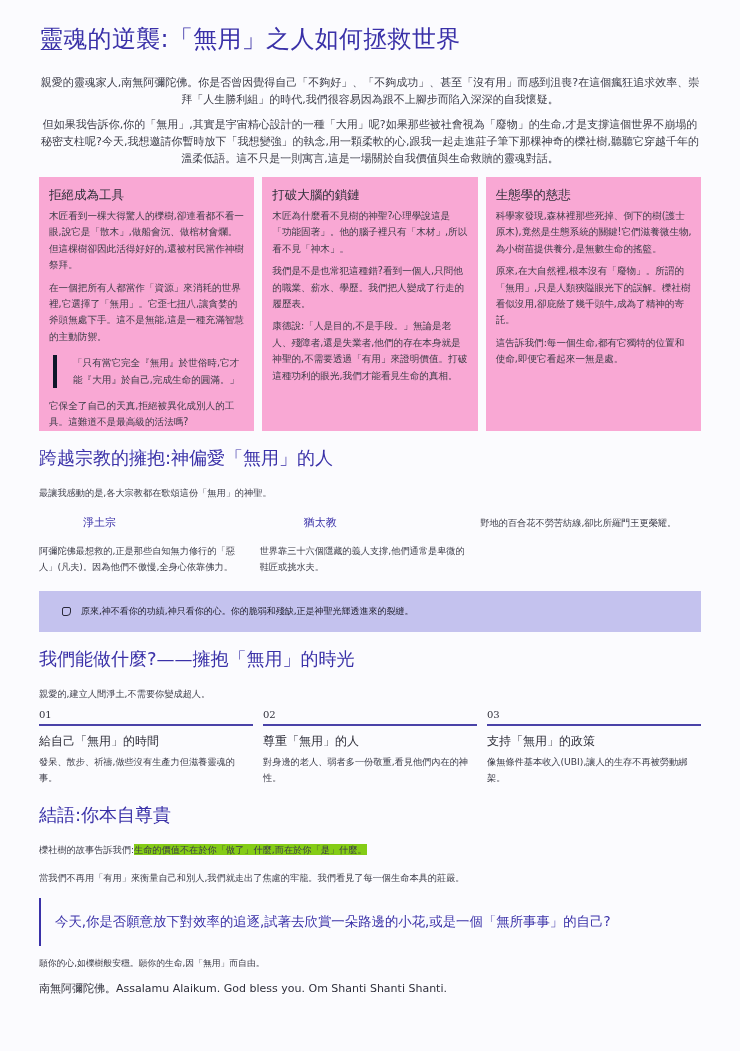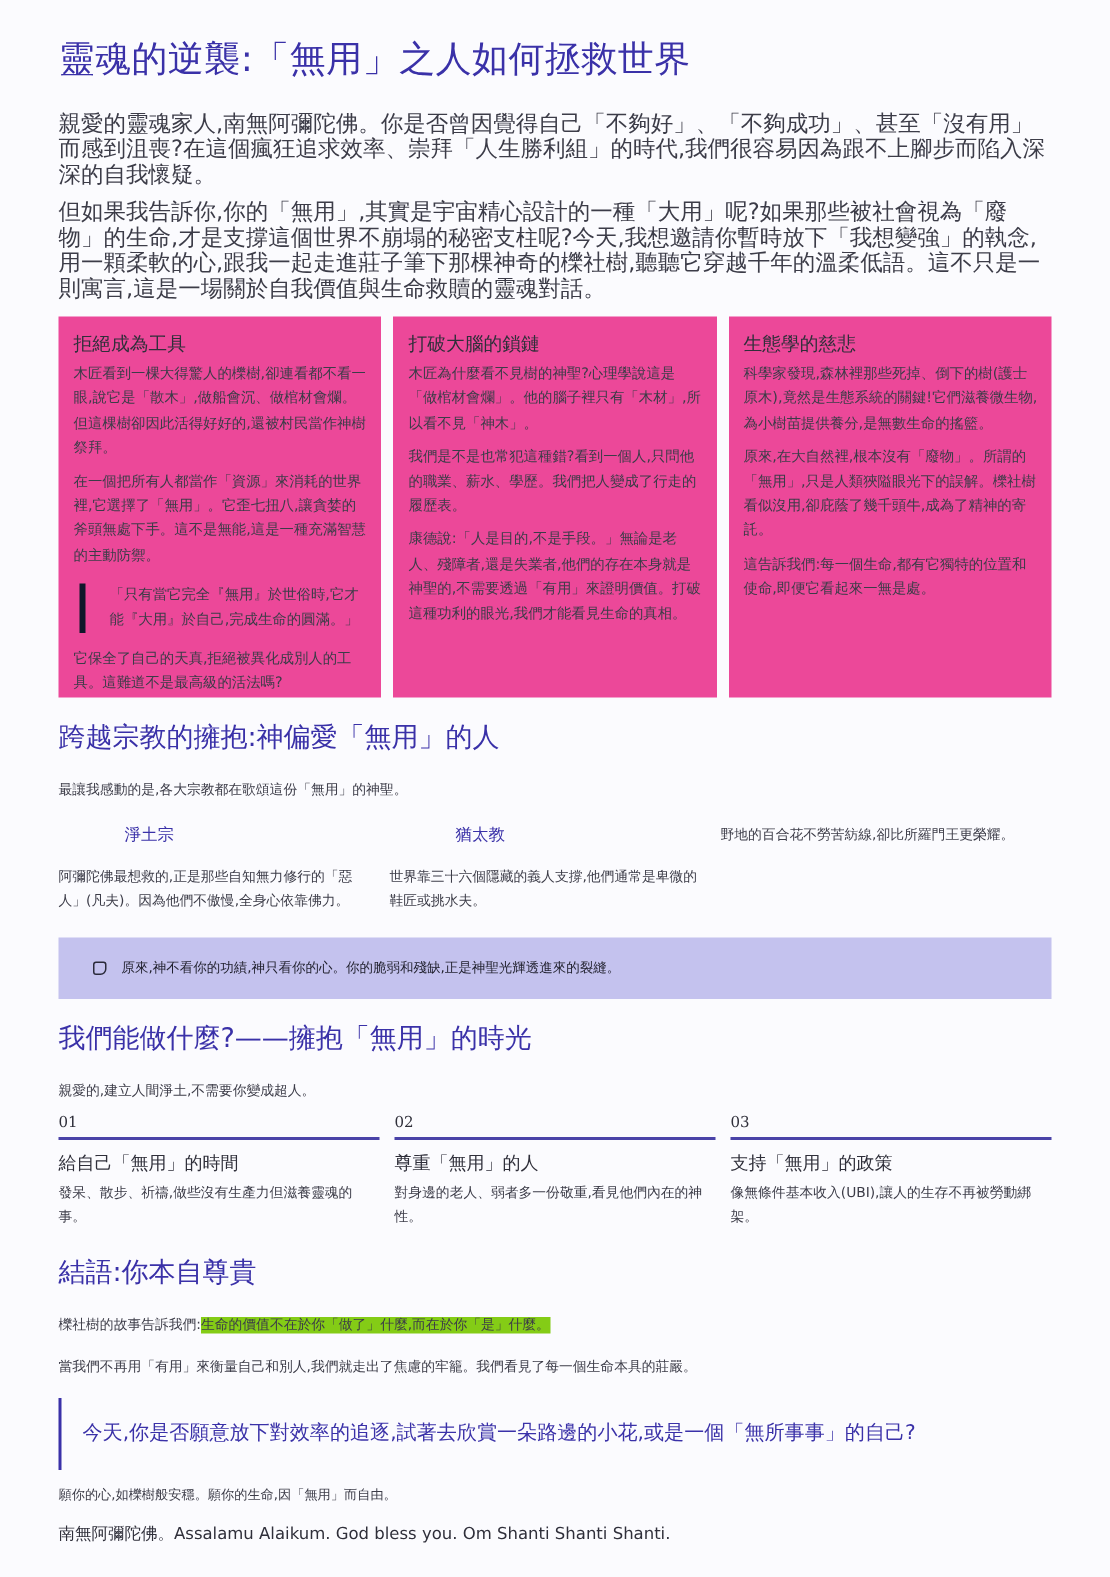--- a/index.html
+++ b/index.html
@@ -1,22 +1,22 @@
 <!DOCTYPE html>
 <html><head>
   <meta charset="utf-8">
   <style>
     * { box-sizing: border-box; margin: 0; padding: 0; }
     html, body { width: 740px; height: 1051px; background: #fbfbfe; overflow: hidden; }
     body { font-family: "DejaVu Sans", "Liberation Sans", sans-serif; color: #333; }
     .page { padding: 22px 39px 0 39px; }
     h1.title { font-family: "DejaVu Sans", sans-serif; font-weight: 400; font-size: 24px; line-height: 34px; color: #3a31a8; letter-spacing: 0.3px; margin-bottom: 18px; }
-    p.intro { font-size: 15px; line-height: 17px; color: #3c3c48; margin-bottom: 8px; }
+    p.intro { font-size: 11px; line-height: 17px; color: #3c3c48; margin-bottom: 8px; text-align: center; }
     .cards { display: flex; gap: 8px; margin-top: 10px; }
-    .card { flex: 1; background: #ec4899; padding: 9px 9px 10px 10px; height: 254px; }
+    .card { flex: 1; background: #f9a8d4; padding: 9px 9px 10px 10px; height: 254px; }
     .card h3 { font-weight: 400; font-size: 12.5px; line-height: 18px; color: #2f2f3a; margin-bottom: 4px; }
     .card p { font-size: 9.6px; line-height: 16.4px; color: #3c3c48; margin-bottom: 6px; }
     .card blockquote { border-left: 4px solid #0f172a; padding-left: 16px; margin: 10px 0 10px 4px; font-size: 9.6px; line-height: 16.4px; color: #3c3c48; }
     h2.section { font-weight: 400; font-size: 18px; line-height: 26px; color: #3a31a8; margin-top: 14px; margin-bottom: 14px; }
     p.body { font-size: 9.2px; line-height: 16px; color: #3c3c48; margin-bottom: 12px; }
     .religions { display: flex; gap: 0; margin-top: 14px; }
     .religion { flex: 1; padding-right: 14px; }
     .religion h4 { font-weight: 400; font-size: 11px; line-height: 16px; color: #3a31a8; margin-bottom: 12px; margin-left: 44px; }
     .religion p { font-size: 9.2px; line-height: 16px; color: #3c3c48; }
     .callout { margin-top: 16px; background: #c4c2ee; padding: 12px 23px; height: 41px; display: flex; align-items: center; gap: 10px; font-size: 9px; color: #1f1f2c; }
@@ -43,21 +43,21 @@
   <div class="cards">
     <div class="card">
       <h3>拒絕成為工具</h3>
       <p>木匠看到一棵大得驚人的櫟樹,卻連看都不看一眼,說它是「散木」,做船會沉、做棺材會爛。但這棵樹卻因此活得好好的,還被村民當作神樹祭拜。</p>
       <p>在一個把所有人都當作「資源」來消耗的世界裡,它選擇了「無用」。它歪七扭八,讓貪婪的斧頭無處下手。這不是無能,這是一種充滿智慧的主動防禦。</p>
       <blockquote>「只有當它完全『無用』於世俗時,它才能『大用』於自己,完成生命的圓滿。」</blockquote>
       <p>它保全了自己的天真,拒絕被異化成別人的工具。這難道不是最高級的活法嗎?</p>
     </div>
     <div class="card">
       <h3>打破大腦的鎖鏈</h3>
-      <p>木匠為什麼看不見樹的神聖?心理學說這是「做棺材會爛」。他的腦子裡只有「木材」,所以看不見「神木」。</p>
+      <p>木匠為什麼看不見樹的神聖?心理學說這是「功能固著」。他的腦子裡只有「木材」,所以看不見「神木」。</p>
       <p>我們是不是也常犯這種錯?看到一個人,只問他的職業、薪水、學歷。我們把人變成了行走的履歷表。</p>
       <p>康德說:「人是目的,不是手段。」無論是老人、殘障者,還是失業者,他們的存在本身就是神聖的,不需要透過「有用」來證明價值。打破這種功利的眼光,我們才能看見生命的真相。</p>
     </div>
     <div class="card">
       <h3>生態學的慈悲</h3>
       <p>科學家發現,森林裡那些死掉、倒下的樹(護士原木),竟然是生態系統的關鍵!它們滋養微生物,為小樹苗提供養分,是無數生命的搖籃。</p>
       <p>原來,在大自然裡,根本沒有「廢物」。所謂的「無用」,只是人類狹隘眼光下的誤解。櫟社樹看似沒用,卻庇蔭了幾千頭牛,成為了精神的寄託。</p>
       <p>這告訴我們:每一個生命,都有它獨特的位置和使命,即便它看起來一無是處。</p>
     </div>
   </div>

